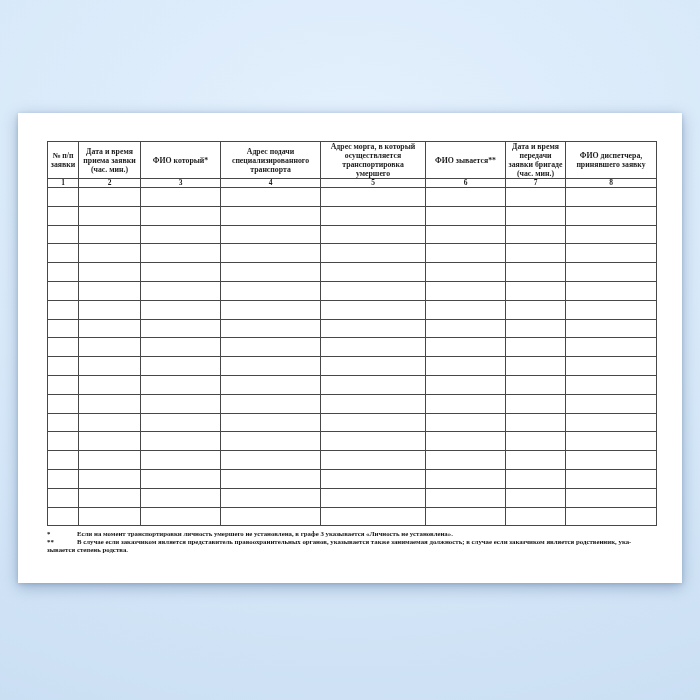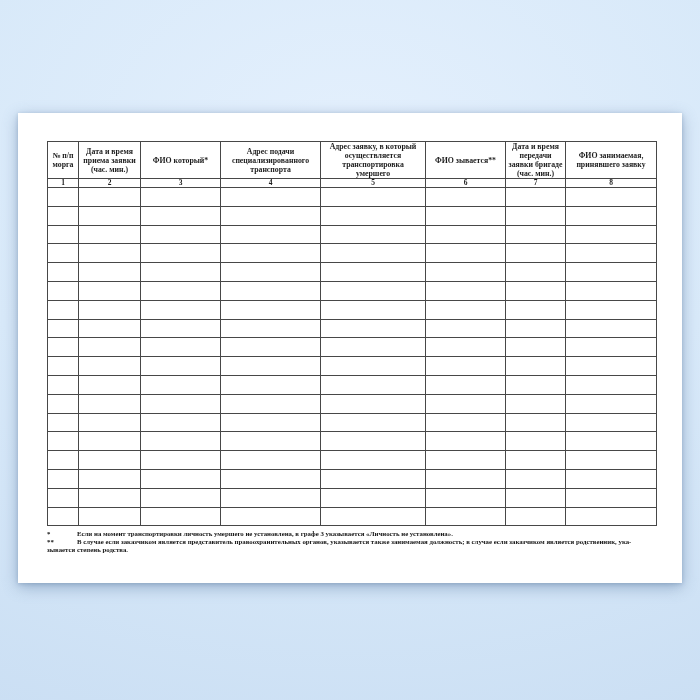--- a/index.html
+++ b/index.html
@@ -95,38 +95,38 @@
           <col style="width: 80px;">
           <col style="width: 100px;">
           <col style="width: 105px;">
           <col style="width: 80px;">
           <col style="width: 60px;">
           <col style="width: 91px;">
         </colgroup>
       <thead id="thead">
           <tr>
             <th class="hdr">№ п/п
-морга</th>
+заявки</th>
             <th class="hdr">Дата и время
 приема заявки
 (час. мин.)</th>
             <th class="hdr">ФИО который*</th>
             <th class="hdr">Адрес подачи
 специализированного
 транспорта</th>
-            <th class="hdr">Адрес заявку, в который
+            <th class="hdr">Адрес морга, в который
 осуществляется
 транспортировка
 умершего</th>
             <th class="hdr">ФИО зывается**</th>
             <th class="hdr">Дата и время
 передачи
 заявки бригаде
 (час. мин.)</th>
-            <th class="hdr">ФИО занимаемая,
+            <th class="hdr">ФИО диспетчера,
 принявшего заявку</th>
           </tr>
           <tr>
             <td class="num">1</td>
             <td class="num">2</td>
             <td class="num">3</td>
             <td class="num">4</td>
             <td class="num">5</td>
             <td class="num">6</td>
             <td class="num">7</td>

